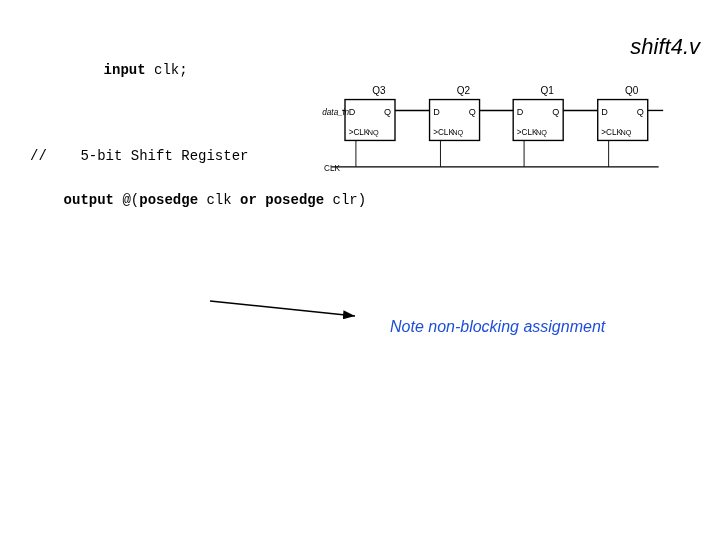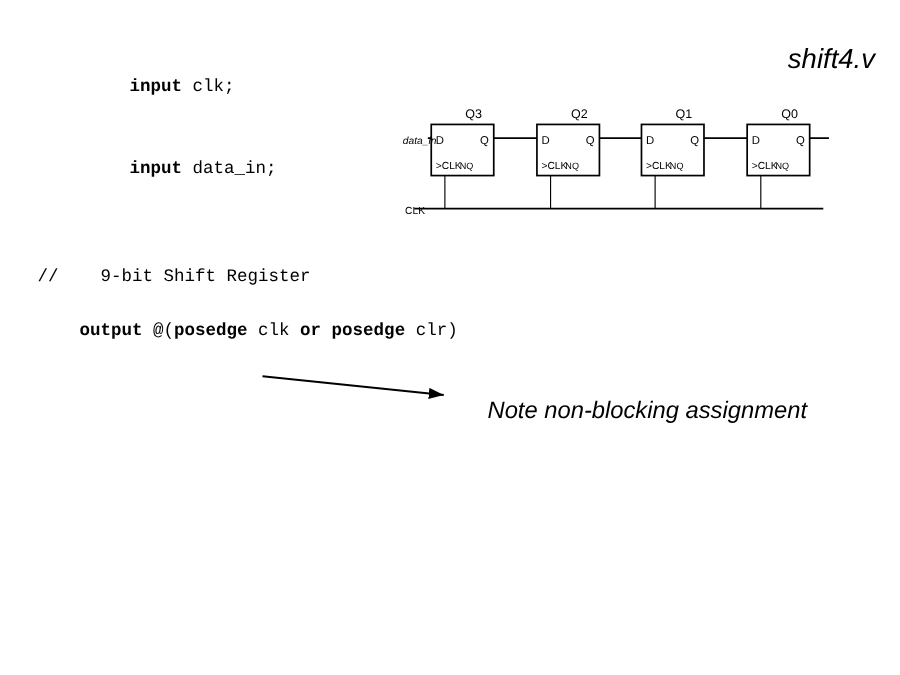--- a/index.html
+++ b/index.html
@@ -52,42 +52,39 @@
       height: 100px;
     }
 
     
     .note-box {
       position: absolute;
       top: 318px;
       left: 390px;
       background: #ffffff;
       border: none;
-      font-size: 19px;
+      font-size: 16px;
       font-style: italic;
-      color: #000000;
+      color: #1d4ed8;
       white-space: nowrap;
     }
   </style>
 </head>
 <body>
 
 <div class="title">shift4.v</div>
 
 <div class="code-area">
 
   <span class="code-line">
     <span style="display:inline-block;width:40px"></span><span class="kw">input</span><span> clk;</span>
   </span>
-  <span class="code-line">
-    <span style="display:inline-block;width:40px"></span><span class="kw">input</span><span> data_in;</span>
-  </span>
   <span class="code-line">&nbsp;</span>
   <span class="code-line">&nbsp;</span>
-  <span class="code-line"><span>//    9-bit Shift Register</span></span>
+  <span class="code-line"><span>//    5-bit Shift Register</span></span>
   <span class="code-line">
     <span class="kw">output</span><span> @(</span><span class="kw">posedge</span><span> clk </span><span class="kw">or</span><span class="kw"> posedge</span><span> clr)</span>
   </span>
 
 </div>
 
 <svg class="circuit-area" width="380" height="110" viewBox="0 0 380 110" style="position:absolute; top:85px; left:305px;">
 
   <text x="55" y="10" font-size="11" font-family="Arial">Q3</text>
   <text x="148" y="10" font-size="11" font-family="Arial">Q2</text>

